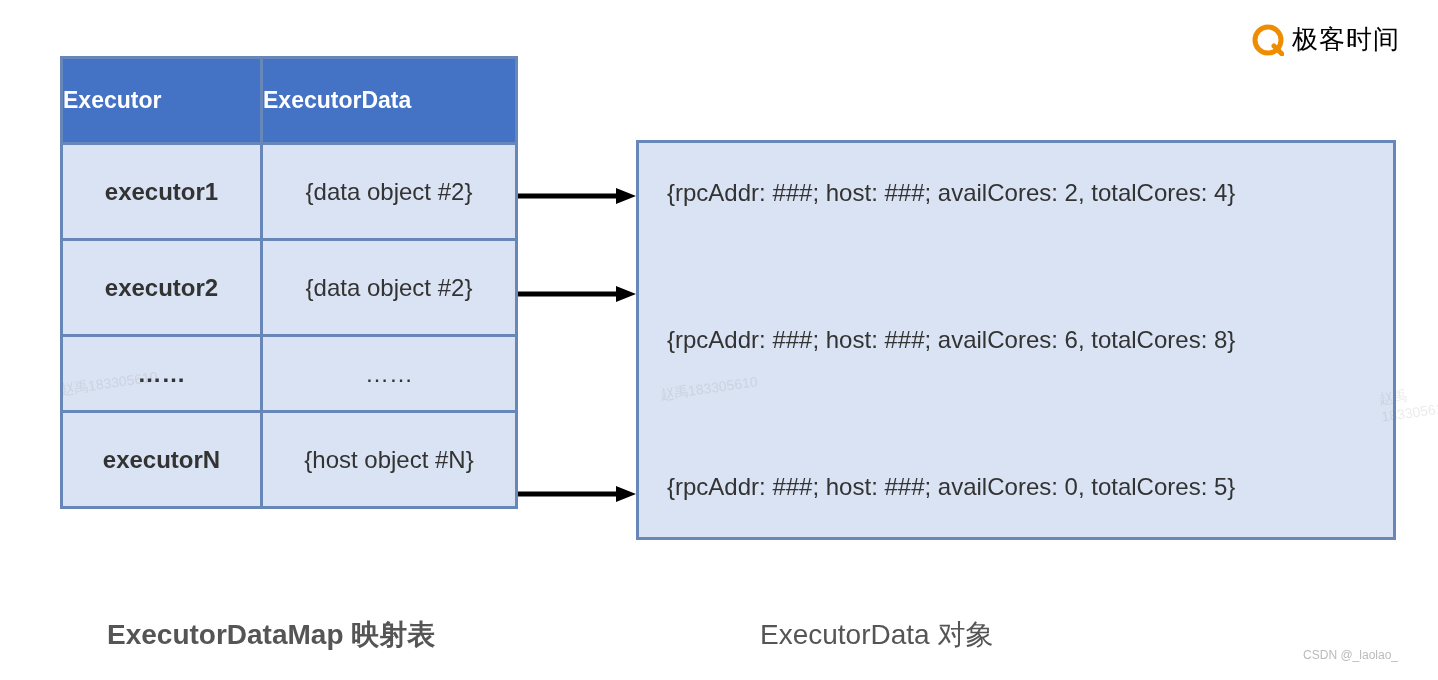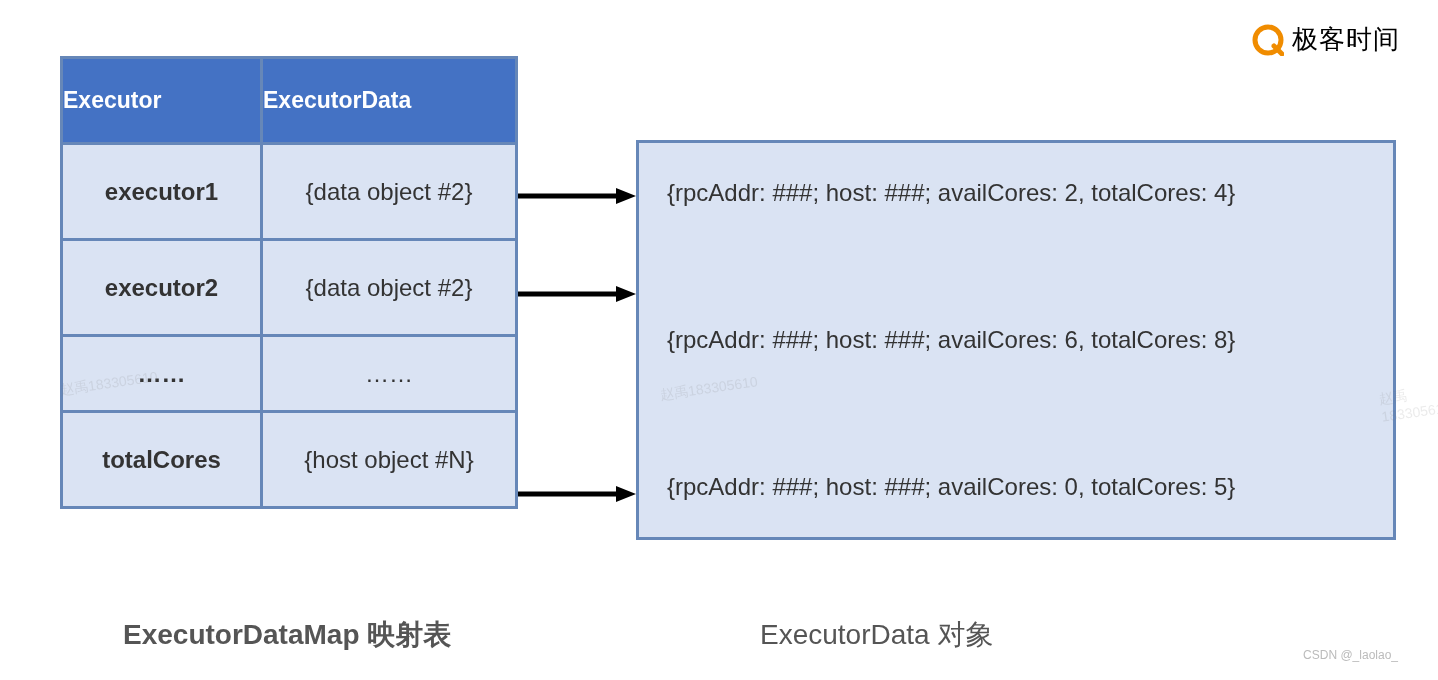--- a/index.html
+++ b/index.html
@@ -74,21 +74,20 @@
     width: 118px;
     height: 16px;
   }
   .caption-left {
     position: absolute;
     left: 107px;
     top: 616px;
     font-size: 28px;
     font-weight: 700;
     color: #555;
-    margin-left: 16px;
   }
   .caption-right {
     position: absolute;
     left: 760px;
     top: 616px;
     font-size: 28px;
     font-weight: 400;
     color: #555;
   }
   .credit {
@@ -134,21 +133,21 @@
     </tr>
     <tr>
       <td class="exec-col">executor2</td>
       <td>{data object #2}</td>
     </tr>
     <tr>
       <td class="exec-col" style="height:76px">……</td>
       <td style="height:76px">……</td>
     </tr>
     <tr>
-      <td class="exec-col">totalCores</td>
+      <td class="exec-col">executorN</td>
       <td>{host object #N}</td>
     </tr>
   </tbody>
 </table>
 
 <div class="arrow" style="top:188px">
   <svg width="118" height="16" viewBox="0 0 118 16">
     <line x1="0" y1="8" x2="100" y2="8" stroke="#000" stroke-width="5"></line>
     <polygon points="98,0 118,8 98,16" fill="#000"></polygon>
   </svg>

